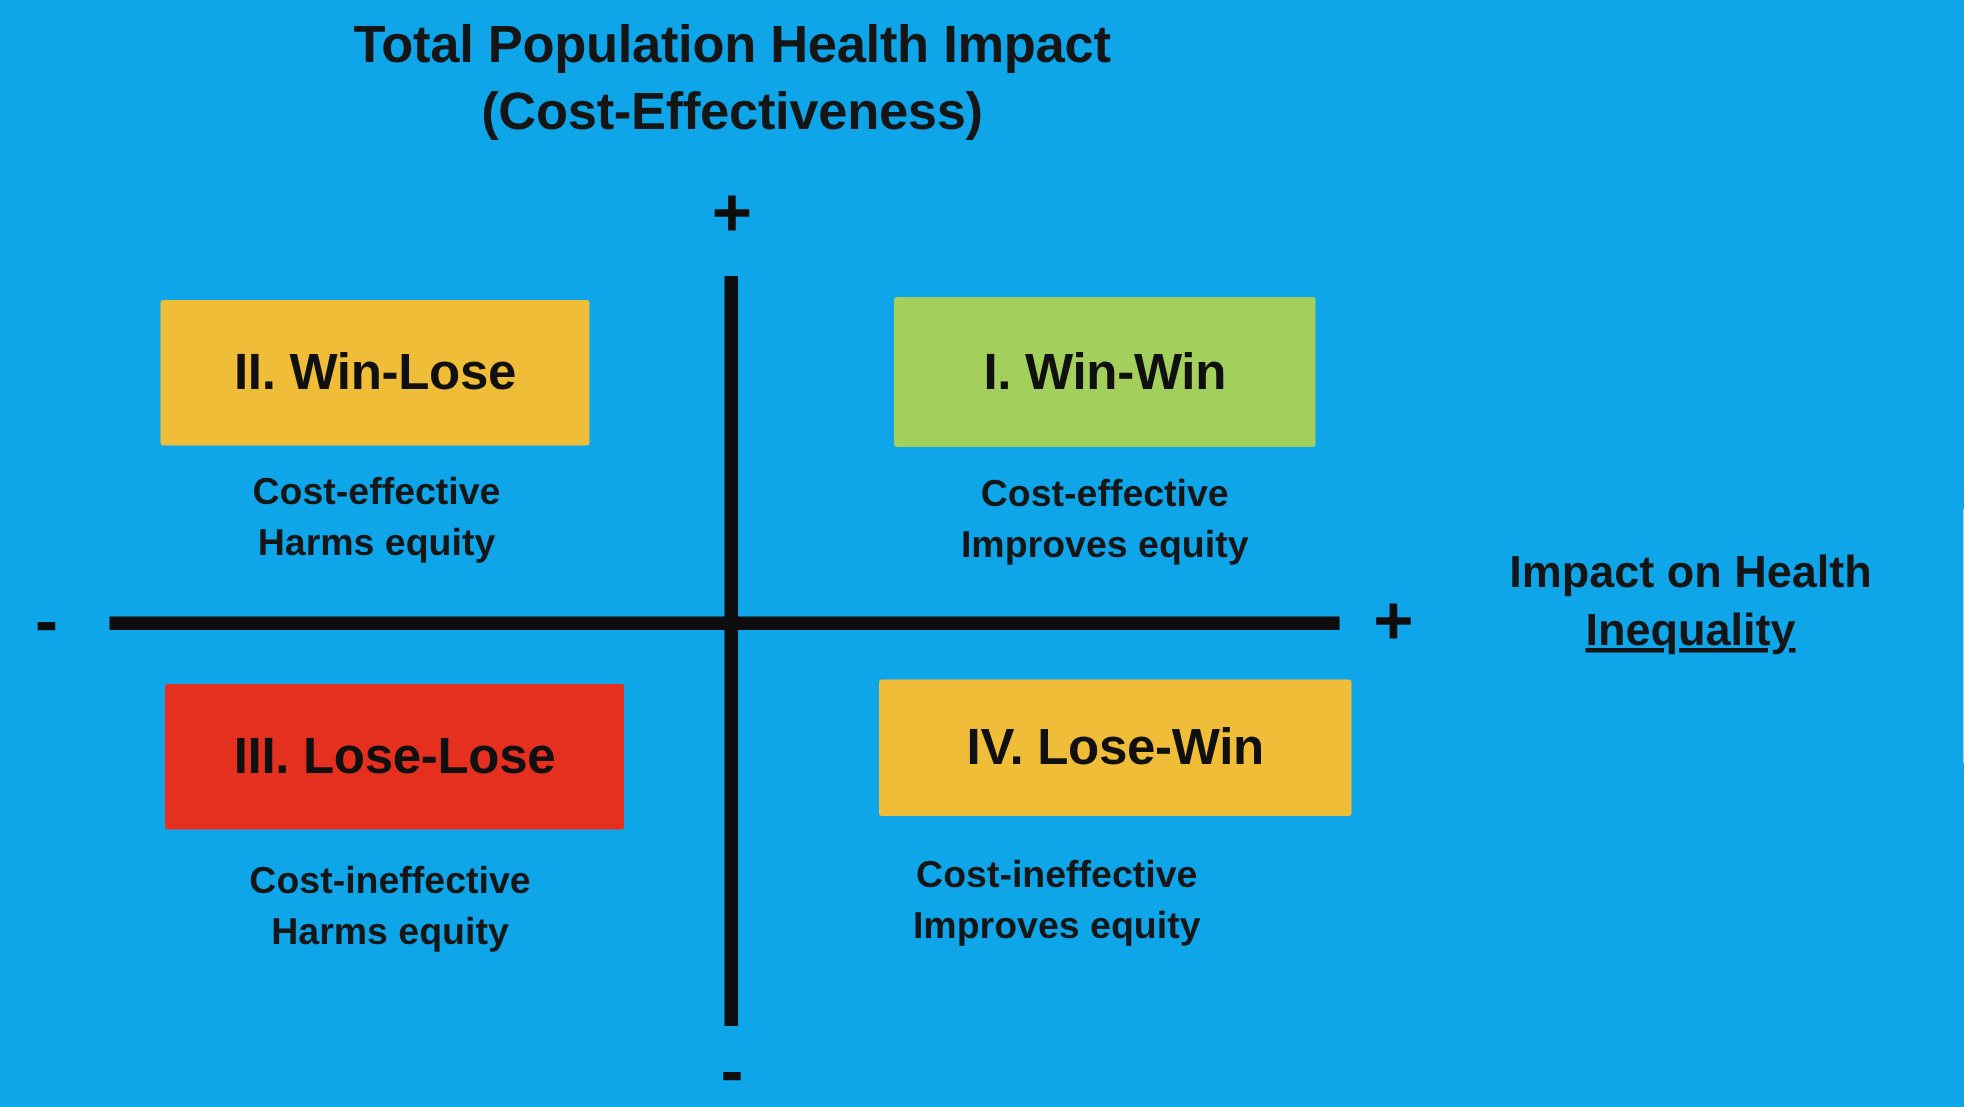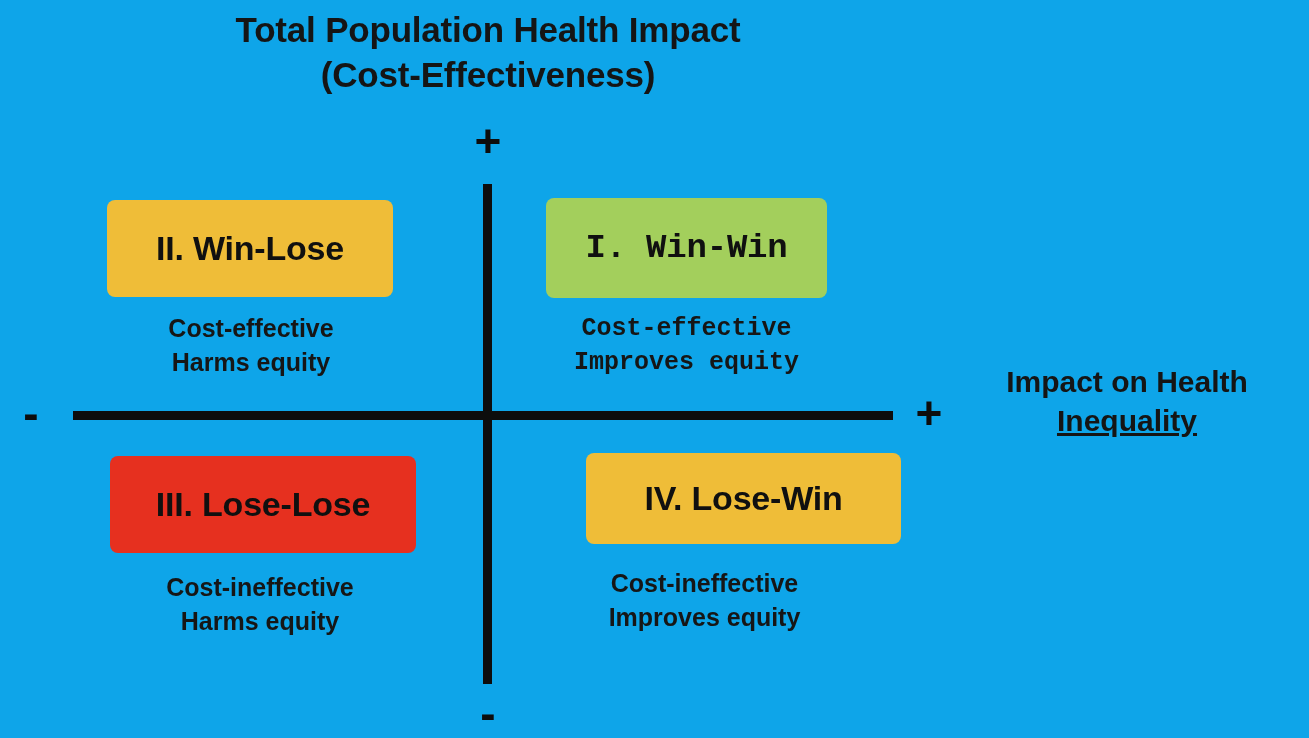--- a/index.html
+++ b/index.html
@@ -78,21 +78,21 @@
     font-weight: bold;
     line-height: 1.30;
     color: #151515;
   }
   .x-axis-label .line2 { display: block; text-decoration: underline; }
 
   
   .quadrant { position: absolute; }
 
   .quad-box {
-    border-radius: 8px;
+    border-radius: 2px;
     display: flex;
     align-items: center;
     justify-content: center;
     box-sizing: border-box;
   }
   .quad-box-label {
     font-size: 34px;
     font-weight: bold;
     color: #101010;
     letter-spacing: -0.2px;
@@ -107,21 +107,21 @@
     color: #161616;
   }
   .quad-desc .line2 { display: block; }
 
   
   #quad-2 { left: 107px; top: 200px; width: 286px; }
   #quad-2 .quad-box { width: 286px; height: 97px; }
   #quad-2 .quad-desc { margin-left: 2px; }
 
   
-  #quad-1 { left: 546px; top: 198px; width: 281px; font-family: Liberation Mono, monospace; }
+  #quad-1 { left: 596px; top: 198px; width: 281px; }
   #quad-1 .quad-box { width: 281px; height: 100px; }
 
   
   #quad-3 { left: 110px; top: 456px; width: 306px; }
   #quad-3 .quad-box { width: 306px; height: 97px; }
   #quad-3 .quad-desc { margin-top: 17px; margin-left: -6px; }
 
   
   #quad-4 { left: 546px; top: 453px; width: 315px; }
   #quad-4 .quad-box { width: 315px; height: 91px; }

